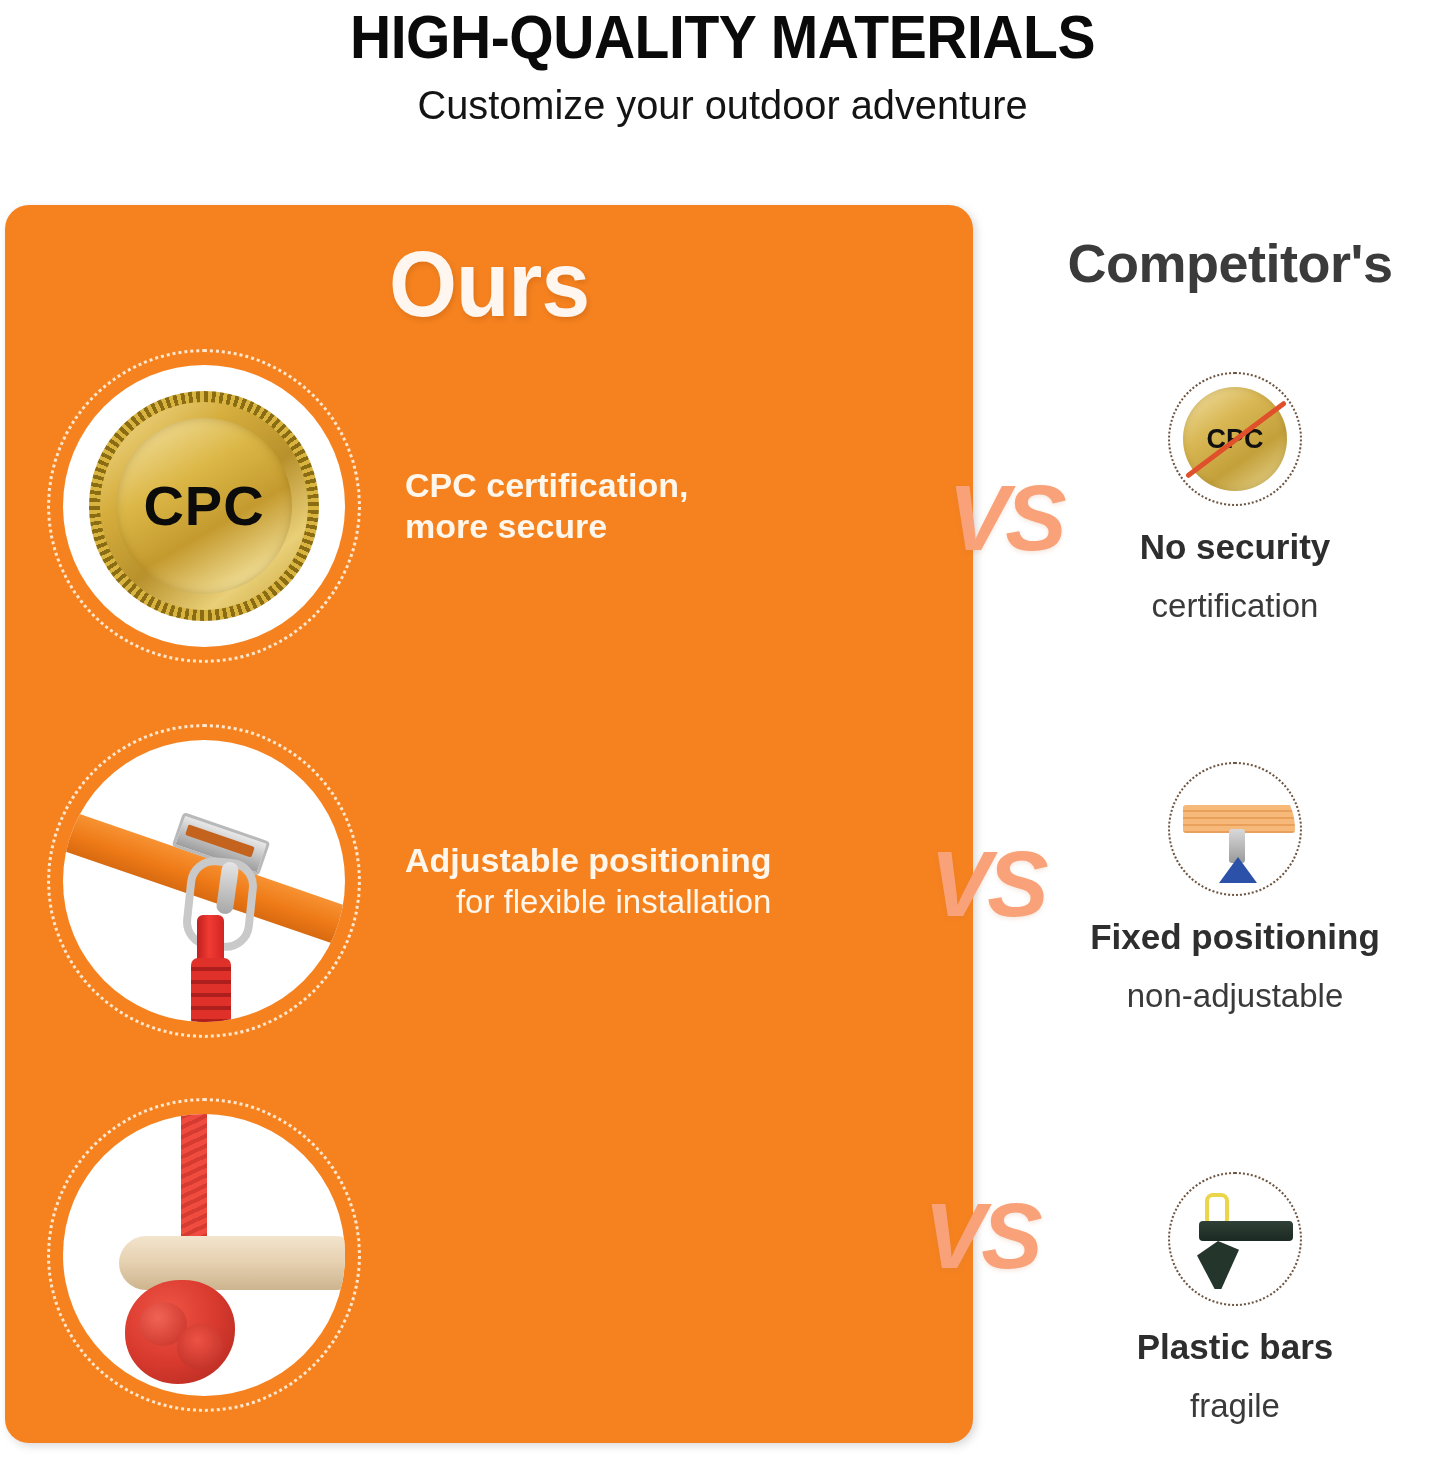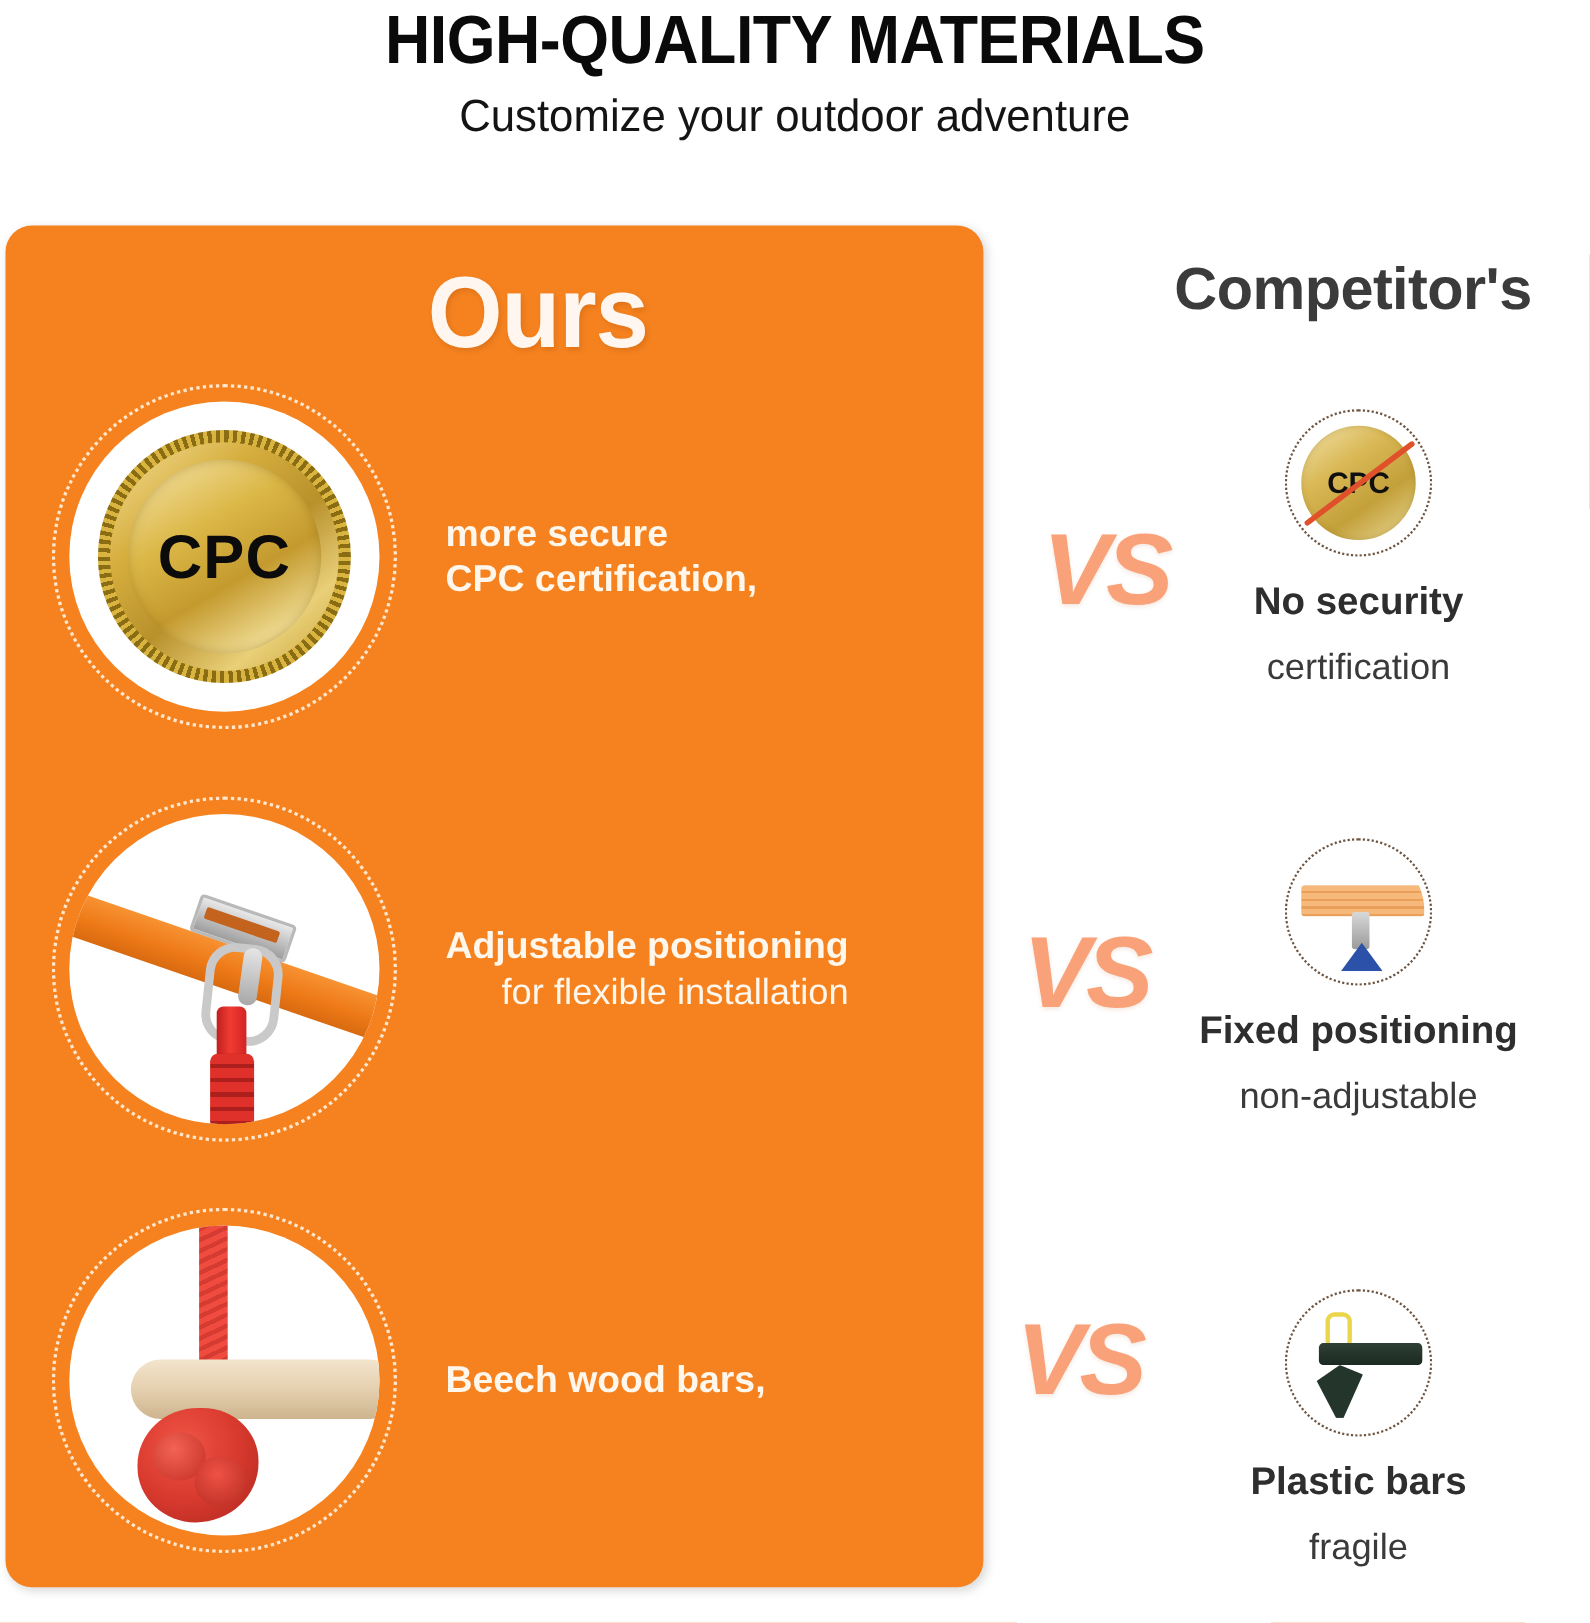--- a/index.html
+++ b/index.html
@@ -42,26 +42,25 @@
     color: #141414;
     transform: scaleX(0.97);
     line-height: 1.1;
   }
 
   
   .panel {
     position: absolute;
     left: 5px;
     top: 205px;
-    width: 841px;
+    width: 968px;
     height: 1238px;
     background: #F5821F;
     border-radius: 24px;
     box-shadow: 3px 3px 9px rgba(120,120,120,0.28);
-    padding-left: 48px;
   }
   .panel-title {
     position: absolute;
     left: 0;
     top: 27px;
     width: 968px;
     text-align: center;
     font-family: "Liberation Sans Narrow", "Liberation Sans", sans-serif;
     font-size: 92px;
     font-weight: bold;
@@ -463,22 +462,22 @@
       <div class="photo-dot-ring"></div>
       <div class="photo-inner">
         <div class="medal-outer"></div>
         <div class="medal-mid"></div>
         <div class="medal-inner">
           <span class="medal-text">CPC</span>
         </div>
       </div>
     </div>
     <div class="ours-text">
+      <div class="ours-line1">CPC certification,</div>
       <div class="ours-line1">more secure</div>
-      <div class="ours-line1">CPC certification,</div>
     </div>
   </div>
 
   <div class="ours-row r2">
     <div class="photo-circle">
       <div class="photo-dot-ring"></div>
       <div class="photo-inner">
         <div class="strap-band"></div>
         <div class="buckle">
           <div class="buckle-slot"></div>
@@ -498,21 +497,20 @@
   <div class="ours-row r3">
     <div class="photo-circle">
       <div class="photo-dot-ring"></div>
       <div class="photo-inner">
         <div class="rope-top"></div>
         <div class="wood-bar"></div>
         <div class="knot"></div>
       </div>
     </div>
     <div class="ours-text">
-      <div class="ours-line1">Beech wood bars,</div>
     </div>
   </div>
 </div>
 
 <div class="vs-badge vs1">VS</div>
 <div class="vs-badge vs2">VS</div>
 <div class="vs-badge vs3">VS</div>
 
 <div class="comp-title">Competitor's</div>
 

